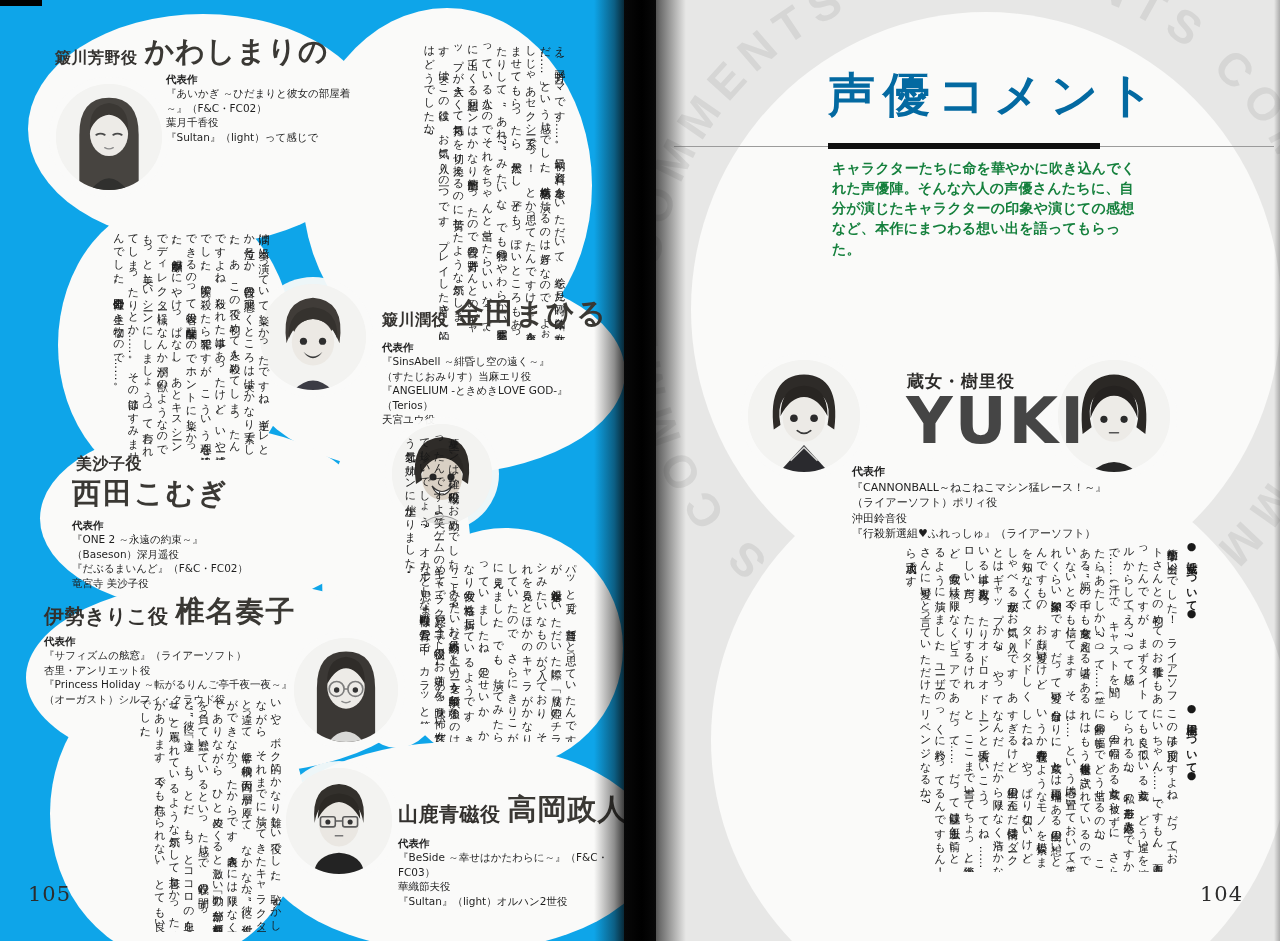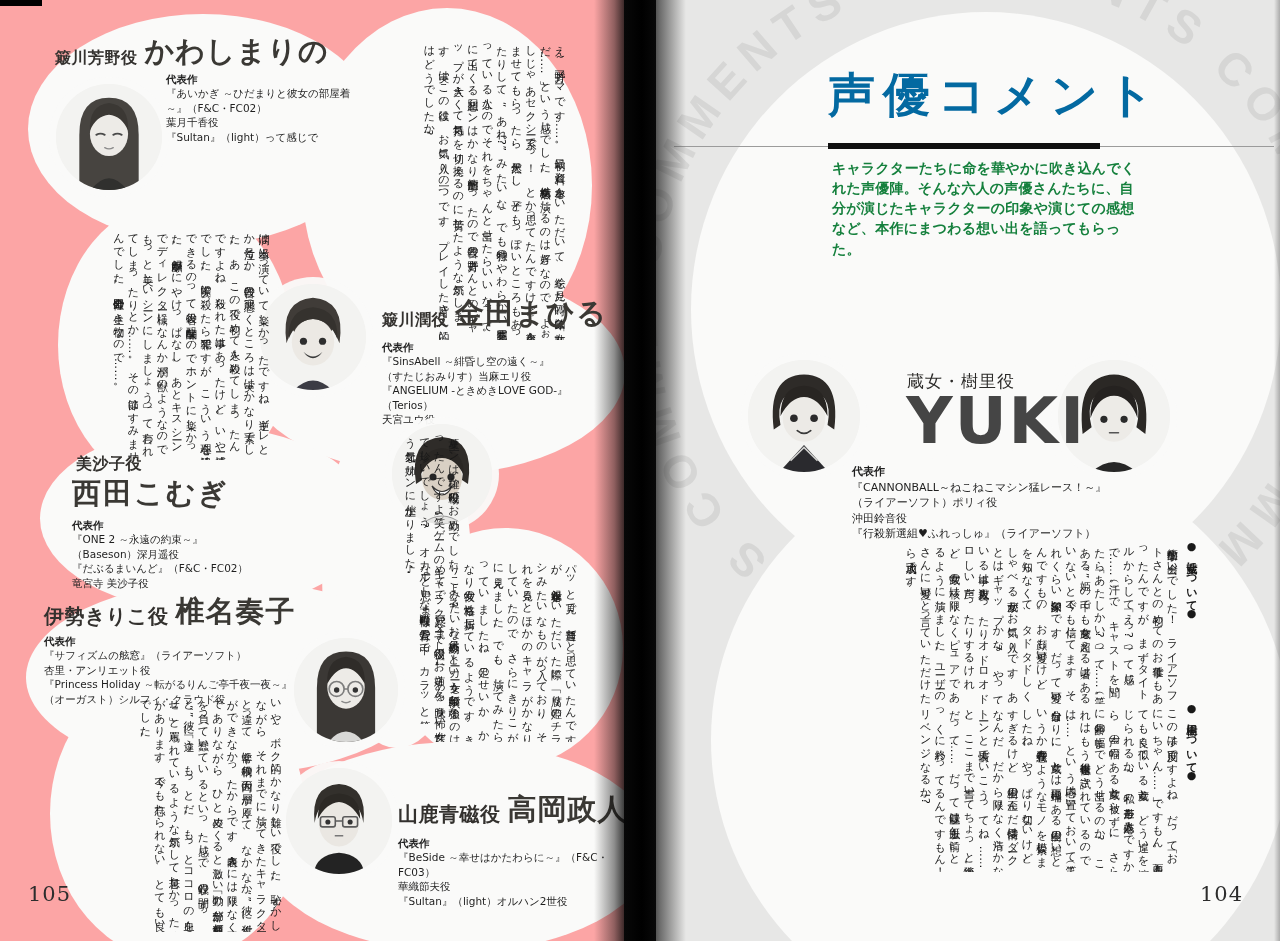--- a/index.html
+++ b/index.html
@@ -1,19 +1,19 @@
 <!DOCTYPE html>
 <html><head>
 <meta charset="utf-8">
 <style>
   *{margin:0;padding:0;box-sizing:border-box}
   html,body{width:1280px;height:941px}
   body{position:relative;background:#0d0d0d;font-family:"DejaVu Sans",sans-serif;overflow:hidden}
   .page{position:absolute;top:0;height:941px;overflow:hidden}
-  .page-left{left:0;width:624px;background:#fca5a5}
+  .page-left{left:0;width:624px;background:#0ea5e9}
   .page-right{left:656px;width:624px;background:#e7e7e6}
   .blob{position:absolute;background:#fafaf9;border-radius:50%;z-index:1}
   .spine{position:absolute;top:0;left:594px;width:92px;height:941px;z-index:6;
     background:linear-gradient(90deg,rgba(10,10,10,0) 0%,rgba(10,10,10,.45) 22%,#050505 40%,#000 52%,rgba(10,10,10,.55) 72%,rgba(10,10,10,0) 100%)}
   .edge-strip{position:absolute;left:0;top:0;width:42px;height:6px;background:#000;z-index:7}
   .right-vignette{position:absolute;right:0;top:0;width:6px;height:941px;z-index:7;
     background:linear-gradient(270deg,rgba(60,60,60,.35),rgba(60,60,60,0))}
 
   
   .phead{position:absolute;display:flex;align-items:flex-end;gap:7px;z-index:3;color:#33312e;white-space:nowrap}
@@ -36,21 +36,21 @@
   
   .wm{position:absolute;inset:0;z-index:0}
   .wm text{font-family:"Liberation Sans",sans-serif;font-weight:bold;fill:#d6d6d5}
   .title{position:absolute;left:172px;top:64px;z-index:3;font-family:Liberation Sans, sans-serif;
     font-weight:bold;font-size:47px;letter-spacing:8px;color:#0369a1;white-space:nowrap}
   .title-bar{position:absolute;left:172px;top:143px;width:272px;height:6px;background:#101010;z-index:3}
   .title-line{position:absolute;left:18px;top:146px;width:600px;height:1px;background:#9b9b9b;z-index:2}
   .intro{position:absolute;left:176px;top:158px;width:312px;z-index:3;font-weight:bold;
     font-size:14px;line-height:1.44;color:#15803d;letter-spacing:.2px}
   .yuki-role{position:absolute;left:205px;top:370px;width:200px;text-align:center;z-index:3;
-    font-weight:normal;font-size:17px;color:#2c2b29;letter-spacing:1px}
+    font-weight:bold;font-size:17px;color:#2c2b29;letter-spacing:1px}
   .yuki-name{position:absolute;left:180px;top:384px;width:250px;text-align:right;z-index:3;
     font-weight:bold;font-size:64px;letter-spacing:2px;color:#454545}
   .yuki-works{position:absolute;left:196px;top:464px;width:310px;z-index:3;font-size:11px;line-height:1.42;color:#1f1f1f}
   .pageno{position:absolute;z-index:4;font-family:"DejaVu Serif","Liberation Serif",serif;font-size:21px;color:#2d2d2d;letter-spacing:1px}
 </style>
 </head>
 <body>
 
 <div class="page page-left">
 

